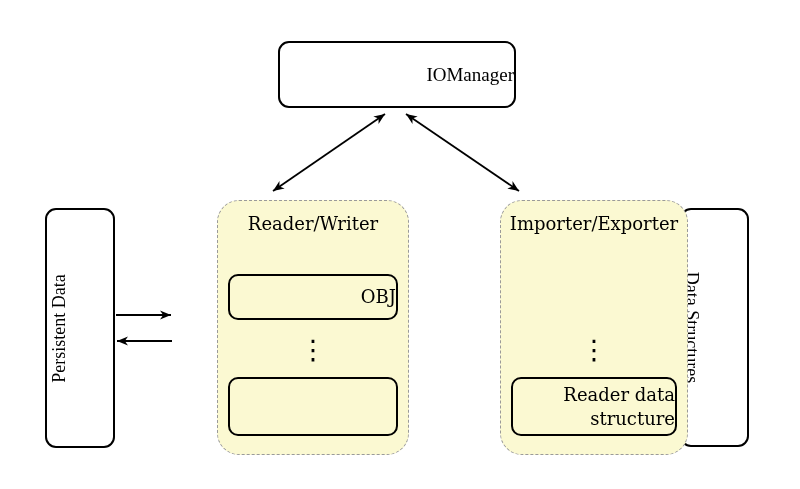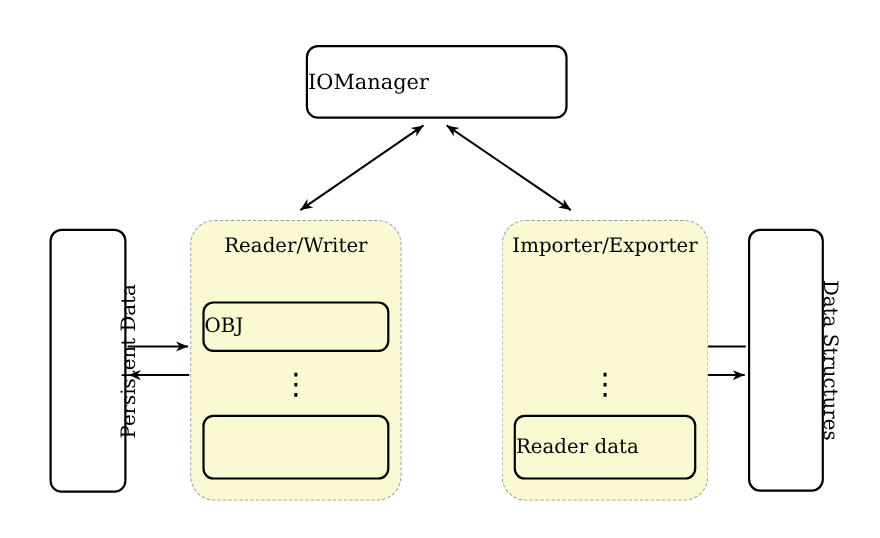--- a/index.html
+++ b/index.html
@@ -30,52 +30,54 @@
     pointer-events: none;
   }
   .arrows line { stroke: var(--arrow); stroke-width: 1.8; }
   .arrows marker path { fill: var(--arrow); stroke: none; }
 
   .node {
     position: absolute;
     background: var(--box-fill);
     border: 2.5px solid var(--box-border);
     border-radius: 11px;
-    display: flex; align-items: center; justify-content: flex-start;
+    display: flex; align-items: center; justify-content: flex-end;
     text-align: center;
+    font-family: Liberation Serif, serif;
   }
   .node-iomanager {
     left: 278px; top: 41px; width: 238px; height: 67px;
     font-size: 19px;
   }
   .node-side { font-size: 18px; }
   .node-persistent { left: 45px; top: 208px; width: 70px; height: 240px; }
   .node-datastruct { left: 680px; top: 208px; width: 69px; height: 239px; }
   .rot-ccw { transform: rotate(-90deg); white-space: nowrap; }
   .rot-cw  { transform: rotate(90deg);  white-space: nowrap; }
 
   .group {
     position: absolute;
     background: var(--group-fill);
     border: 1.6px dashed var(--group-border);
     border-radius: 22px;
+    margin-left: 44px;
   }
   .group-left  { left: 173px; top: 200px; width: 192px; height: 255px; }
   .group-right { left: 456px; top: 200px; width: 188px; height: 255px; }
   .group-title {
     position: absolute; left: 0; right: 0; top: 12px;
     text-align: center; font-size: 18px;
   }
   .inner-box {
     position: absolute; left: 10px; right: 10px;
     border: 2.5px solid var(--box-border);
     border-radius: 10px;
     background: transparent;
     display: flex; flex-direction: column;
-    align-items: flex-start; justify-content: center;
+    align-items: flex-end; justify-content: center;
     text-align: center; font-size: 18px; line-height: 24px;
   }
   .inner-top    { top: 73px; height: 46px; }
   .inner-bottom { top: 176px; height: 59px; }
   .dots {
     position: absolute; left: 0; right: 0; top: 128px; height: 42px;
     display: flex; align-items: center; justify-content: center;
     font-size: 27px; line-height: 42px;
     font-family: "DejaVu Sans", sans-serif;
   }
@@ -122,16 +124,17 @@
     <div class="dots">⋮</div>
     <div class="inner-box inner-bottom">
     </div>
   </div>
 
   <div class="group group-right">
     <div class="group-title">Importer/Exporter</div>
     <div class="dots">⋮</div>
     <div class="inner-box inner-bottom">
       <span>Reader data</span>
+      <span>structure</span>
     </div>
   </div>
 
 </div>
 
 </body></html>

